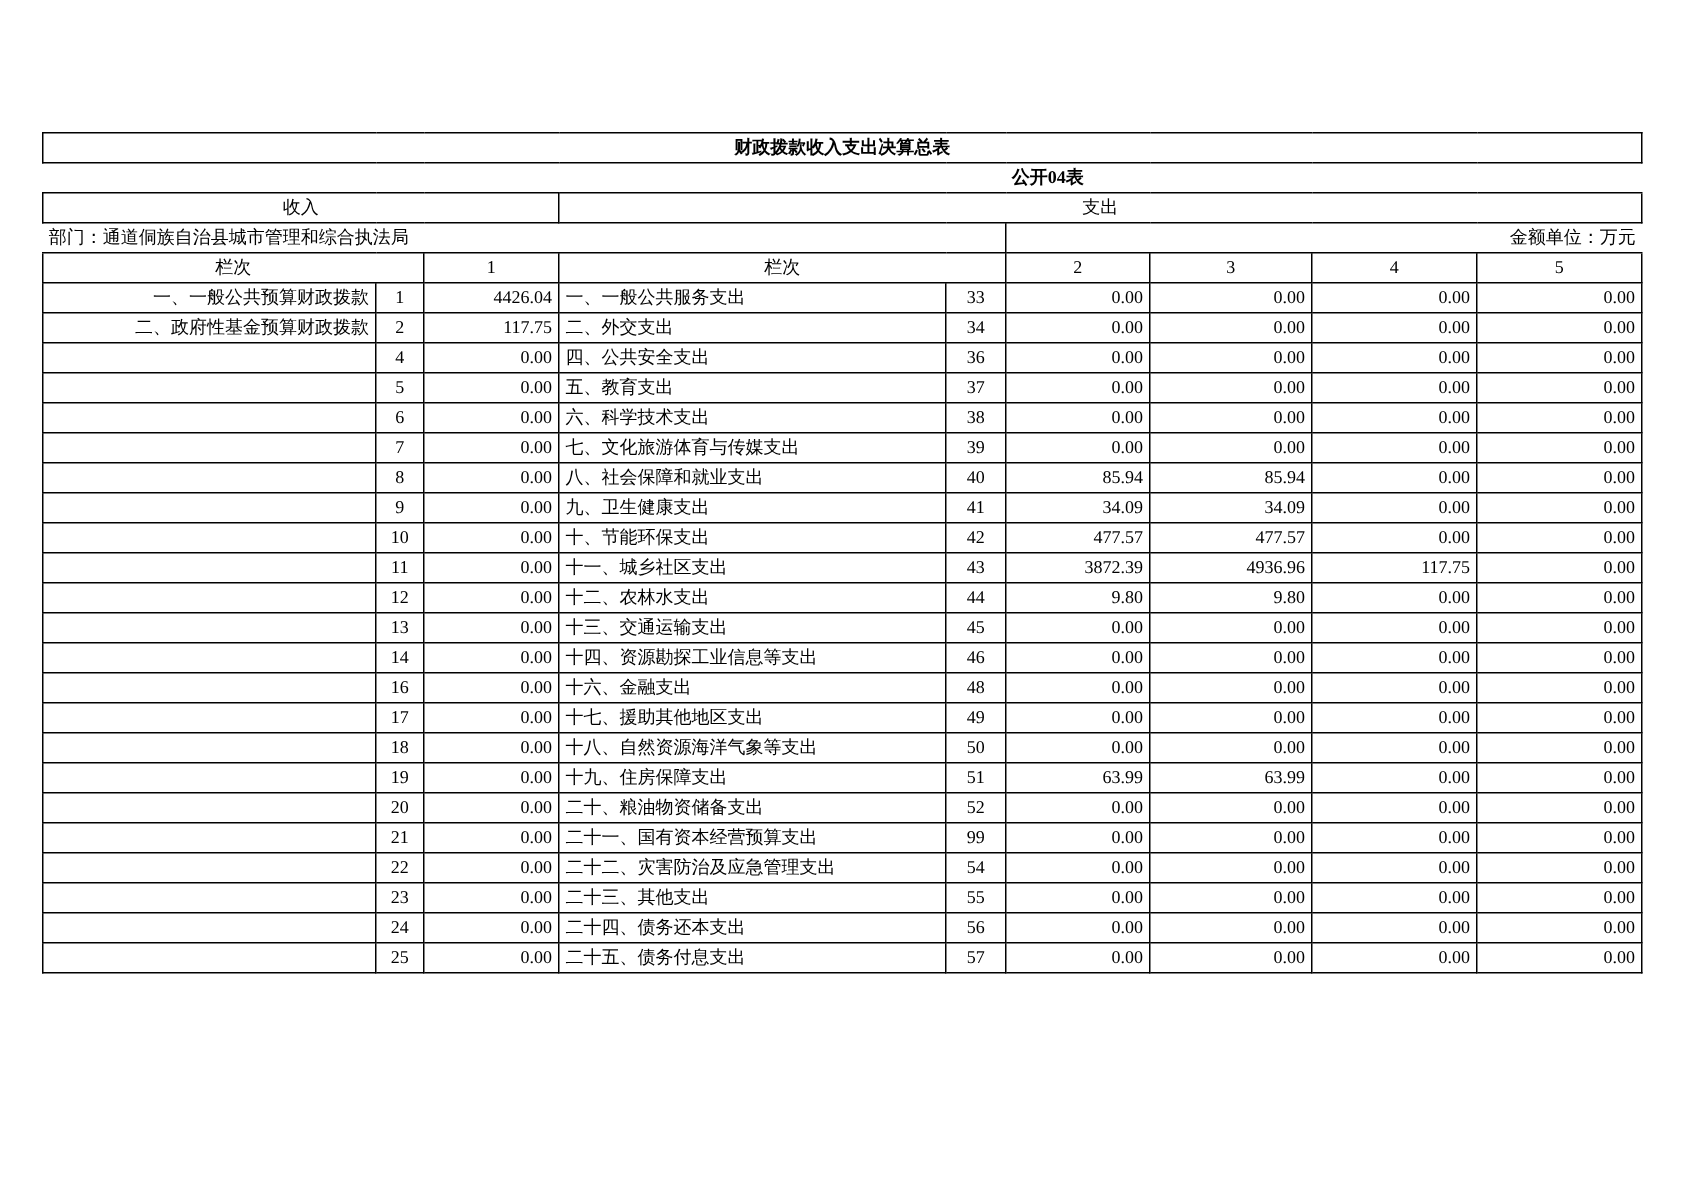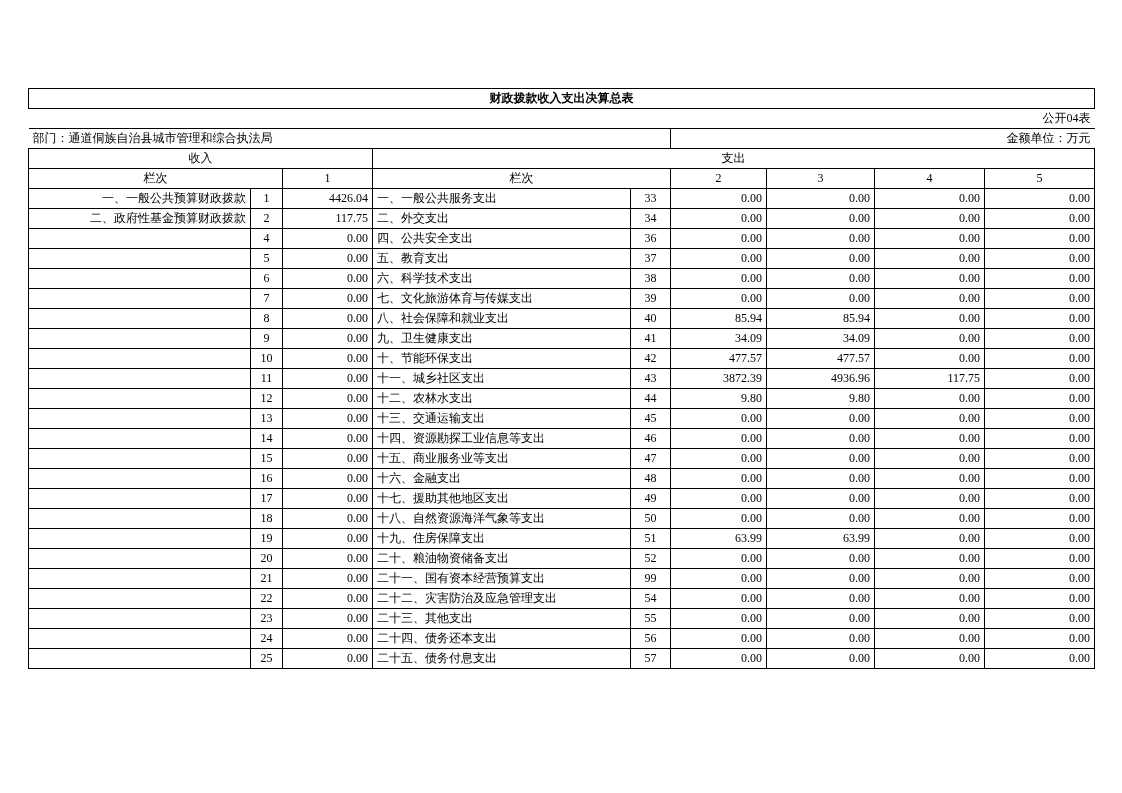--- a/index.html
+++ b/index.html
@@ -47,22 +47,21 @@
   .nb-right { border-right: 0 !important; }
 
   .title-cell {
     text-align: center;
     font-weight: bold;
     font-size: 13px;
     height: 24px;
     margin-left: 45px;
   }
   .pub-cell {
-    text-align: right;
-    font-weight: normal;
+    font-weight: bold;
     font-size: 13px;
     height: 22px;
     padding-right: 6px;
   }
   .dept-cell {
     text-align: left;
     font-size: 12.5px;
     height: 22px;
     padding-left: 6px;
   }
@@ -133,27 +132,27 @@
         <tr>
           <td class="title-cell" colspan="9">财政拨款收入支出决算总表</td>
         </tr>
 
         <tr>
           <td class="noborder" colspan="5">&nbsp;</td>
           <td class="pub-cell nb-top nb-left nb-right" colspan="4">公开04表</td>
         </tr>
 
         <tr>
+          <td class="group-head" colspan="3">收入</td>
+          <td class="group-head" colspan="6">支出</td>
+        </tr>
+
+        <tr>
           <td class="dept-cell nb-left" colspan="5">部门：通道侗族自治县城市管理和综合执法局</td>
           <td class="unit-cell nb-left nb-right" colspan="4">金额单位：万元</td>
-        </tr>
-
-        <tr>
-          <td class="group-head" colspan="3">收入</td>
-          <td class="group-head" colspan="6">支出</td>
         </tr>
 
 
         <tr>
           <td class="lan" colspan="2">栏次</td>
           <td class="lan">1</td>
           <td class="lan" colspan="2">栏次</td>
           <td class="lan">2</td>
           <td class="lan">3</td>
           <td class="lan">4</td>
@@ -298,31 +297,20 @@
           <td class="num">0.00</td>
           <td class="item-ex">十四、资源勘探工业信息等支出</td>
           <td class="ctr">46</td>
           <td class="num">0.00</td>
           <td class="num">0.00</td>
           <td class="num">0.00</td>
           <td class="num">0.00</td>
         </tr>
         <tr class="rowcell">
           <td class="item-in"></td>
-          <td class="ctr">15</td>
-          <td class="num">0.00</td>
-          <td class="item-ex">十五、商业服务业等支出</td>
-          <td class="ctr">47</td>
-          <td class="num">0.00</td>
-          <td class="num">0.00</td>
-          <td class="num">0.00</td>
-          <td class="num">0.00</td>
-        </tr>
-        <tr class="rowcell">
-          <td class="item-in"></td>
           <td class="ctr">16</td>
           <td class="num">0.00</td>
           <td class="item-ex">十六、金融支出</td>
           <td class="ctr">48</td>
           <td class="num">0.00</td>
           <td class="num">0.00</td>
           <td class="num">0.00</td>
           <td class="num">0.00</td>
         </tr>
         <tr class="rowcell">

